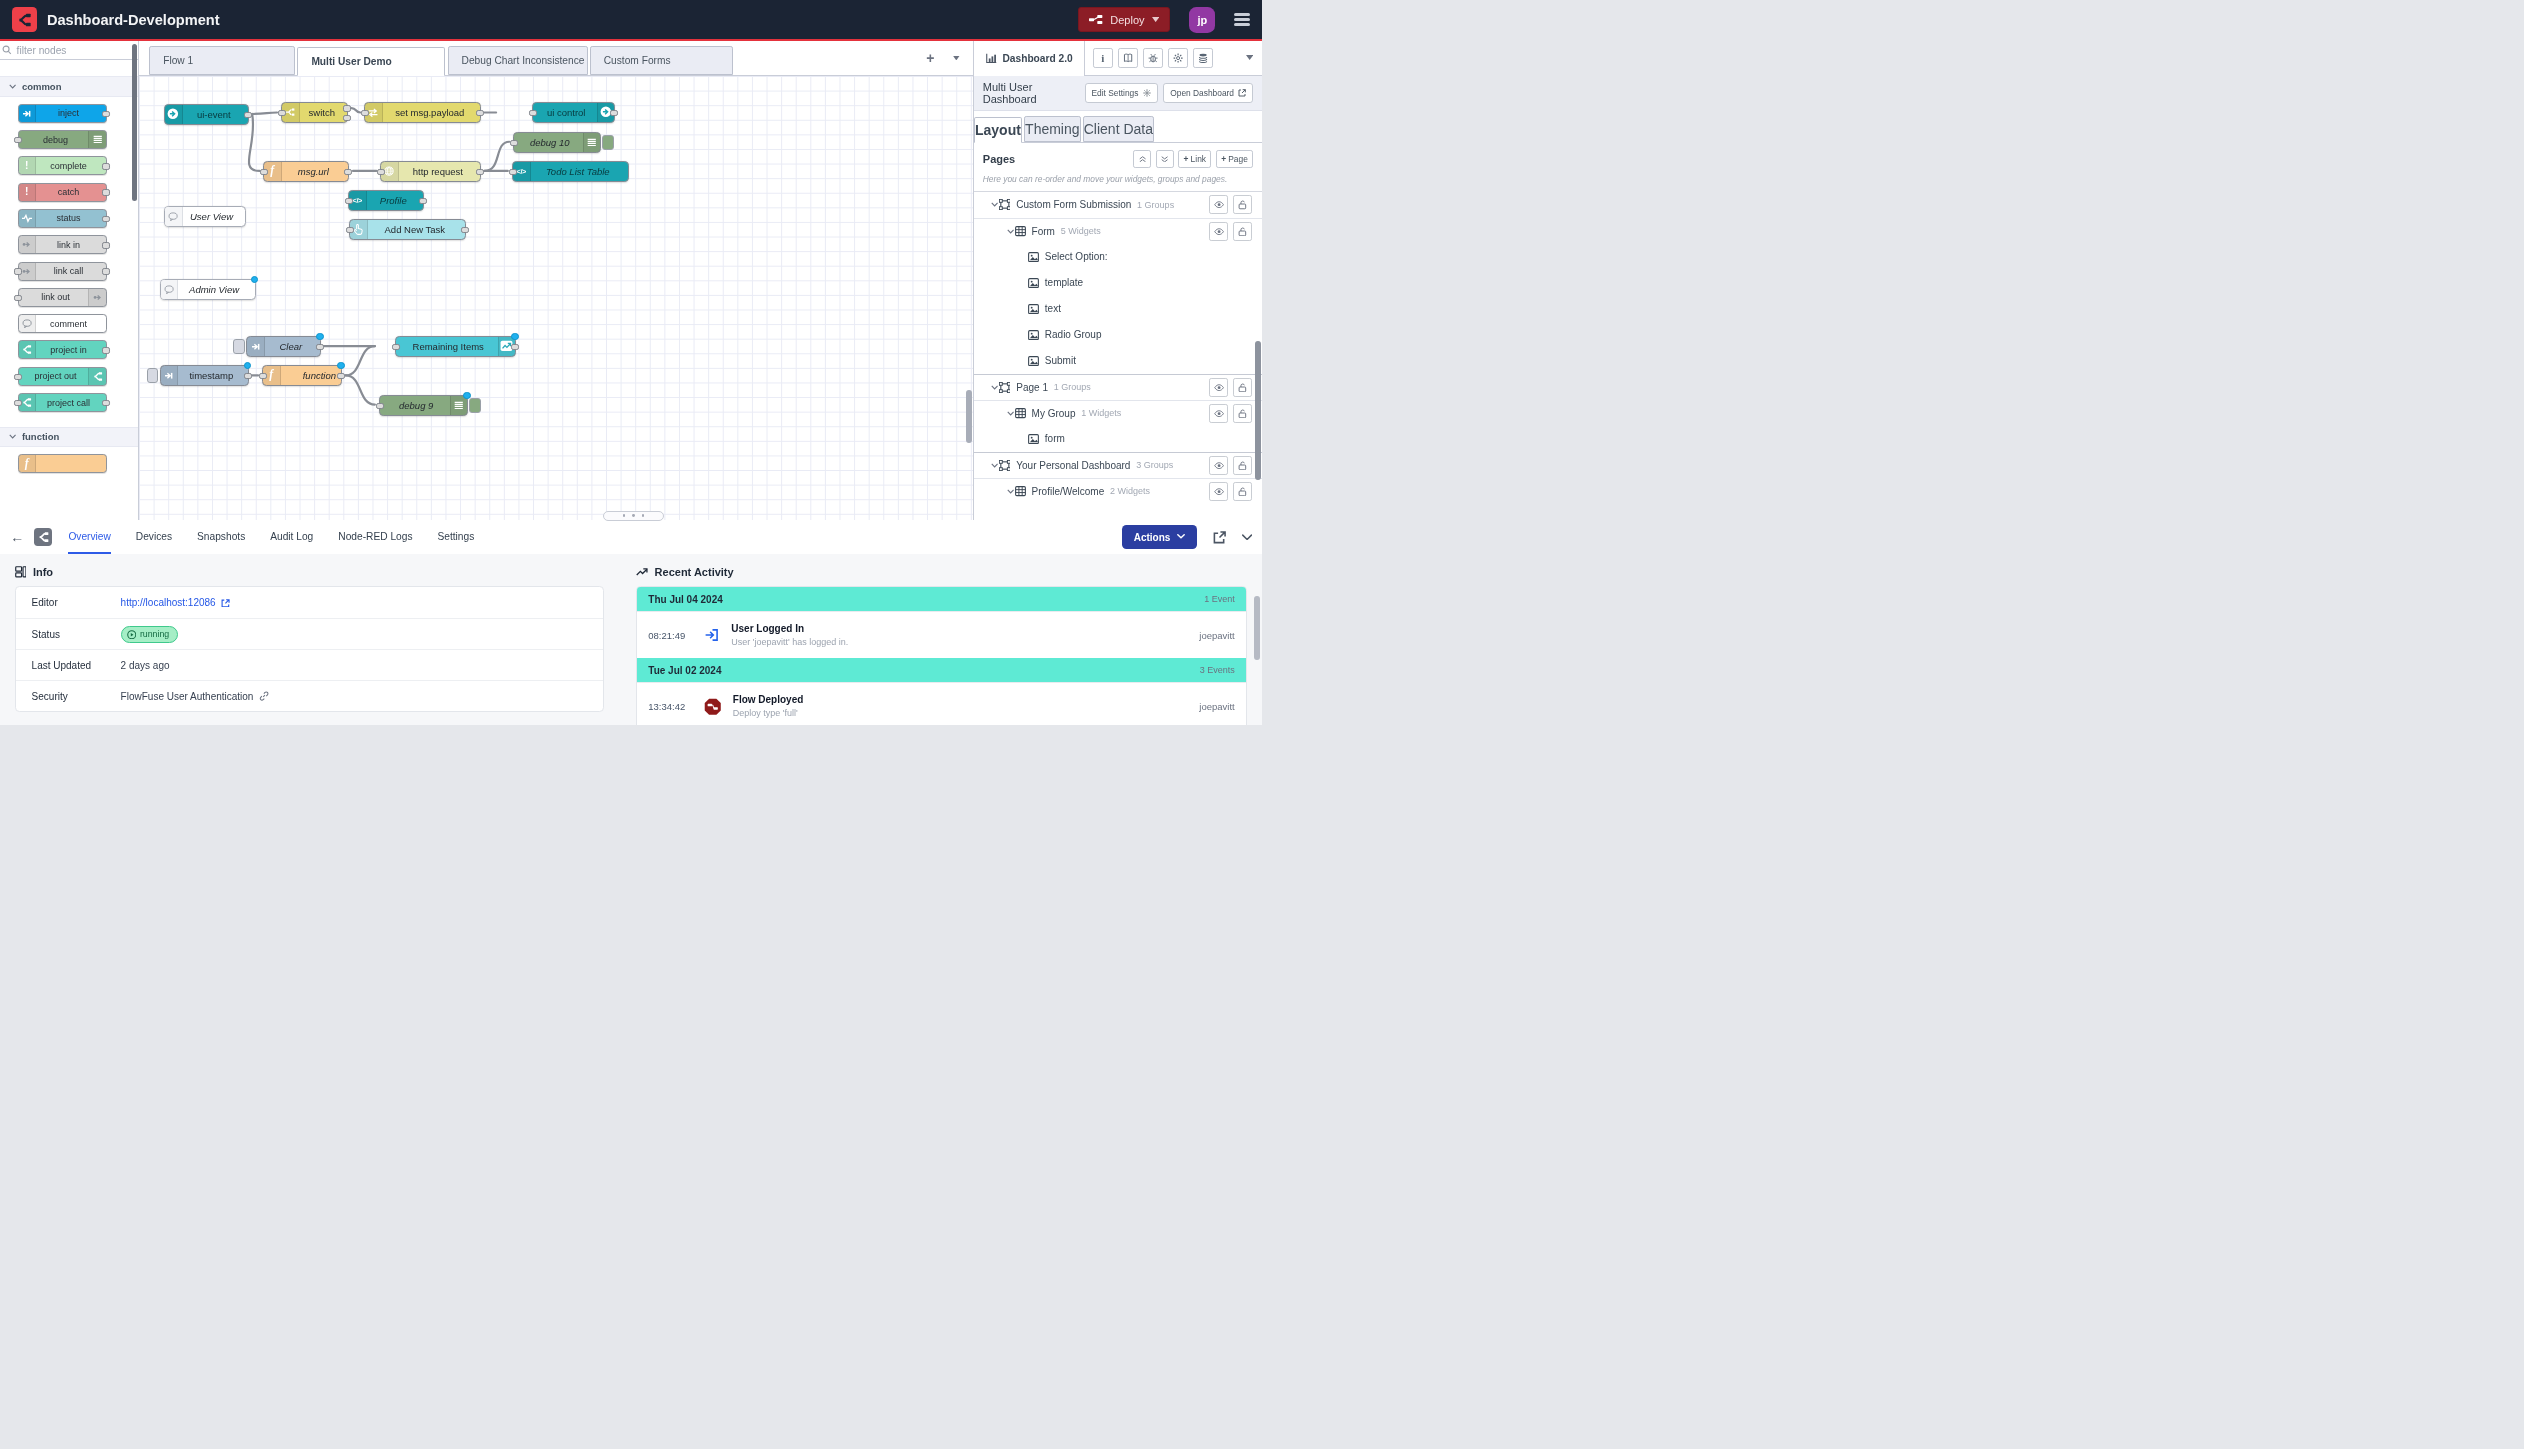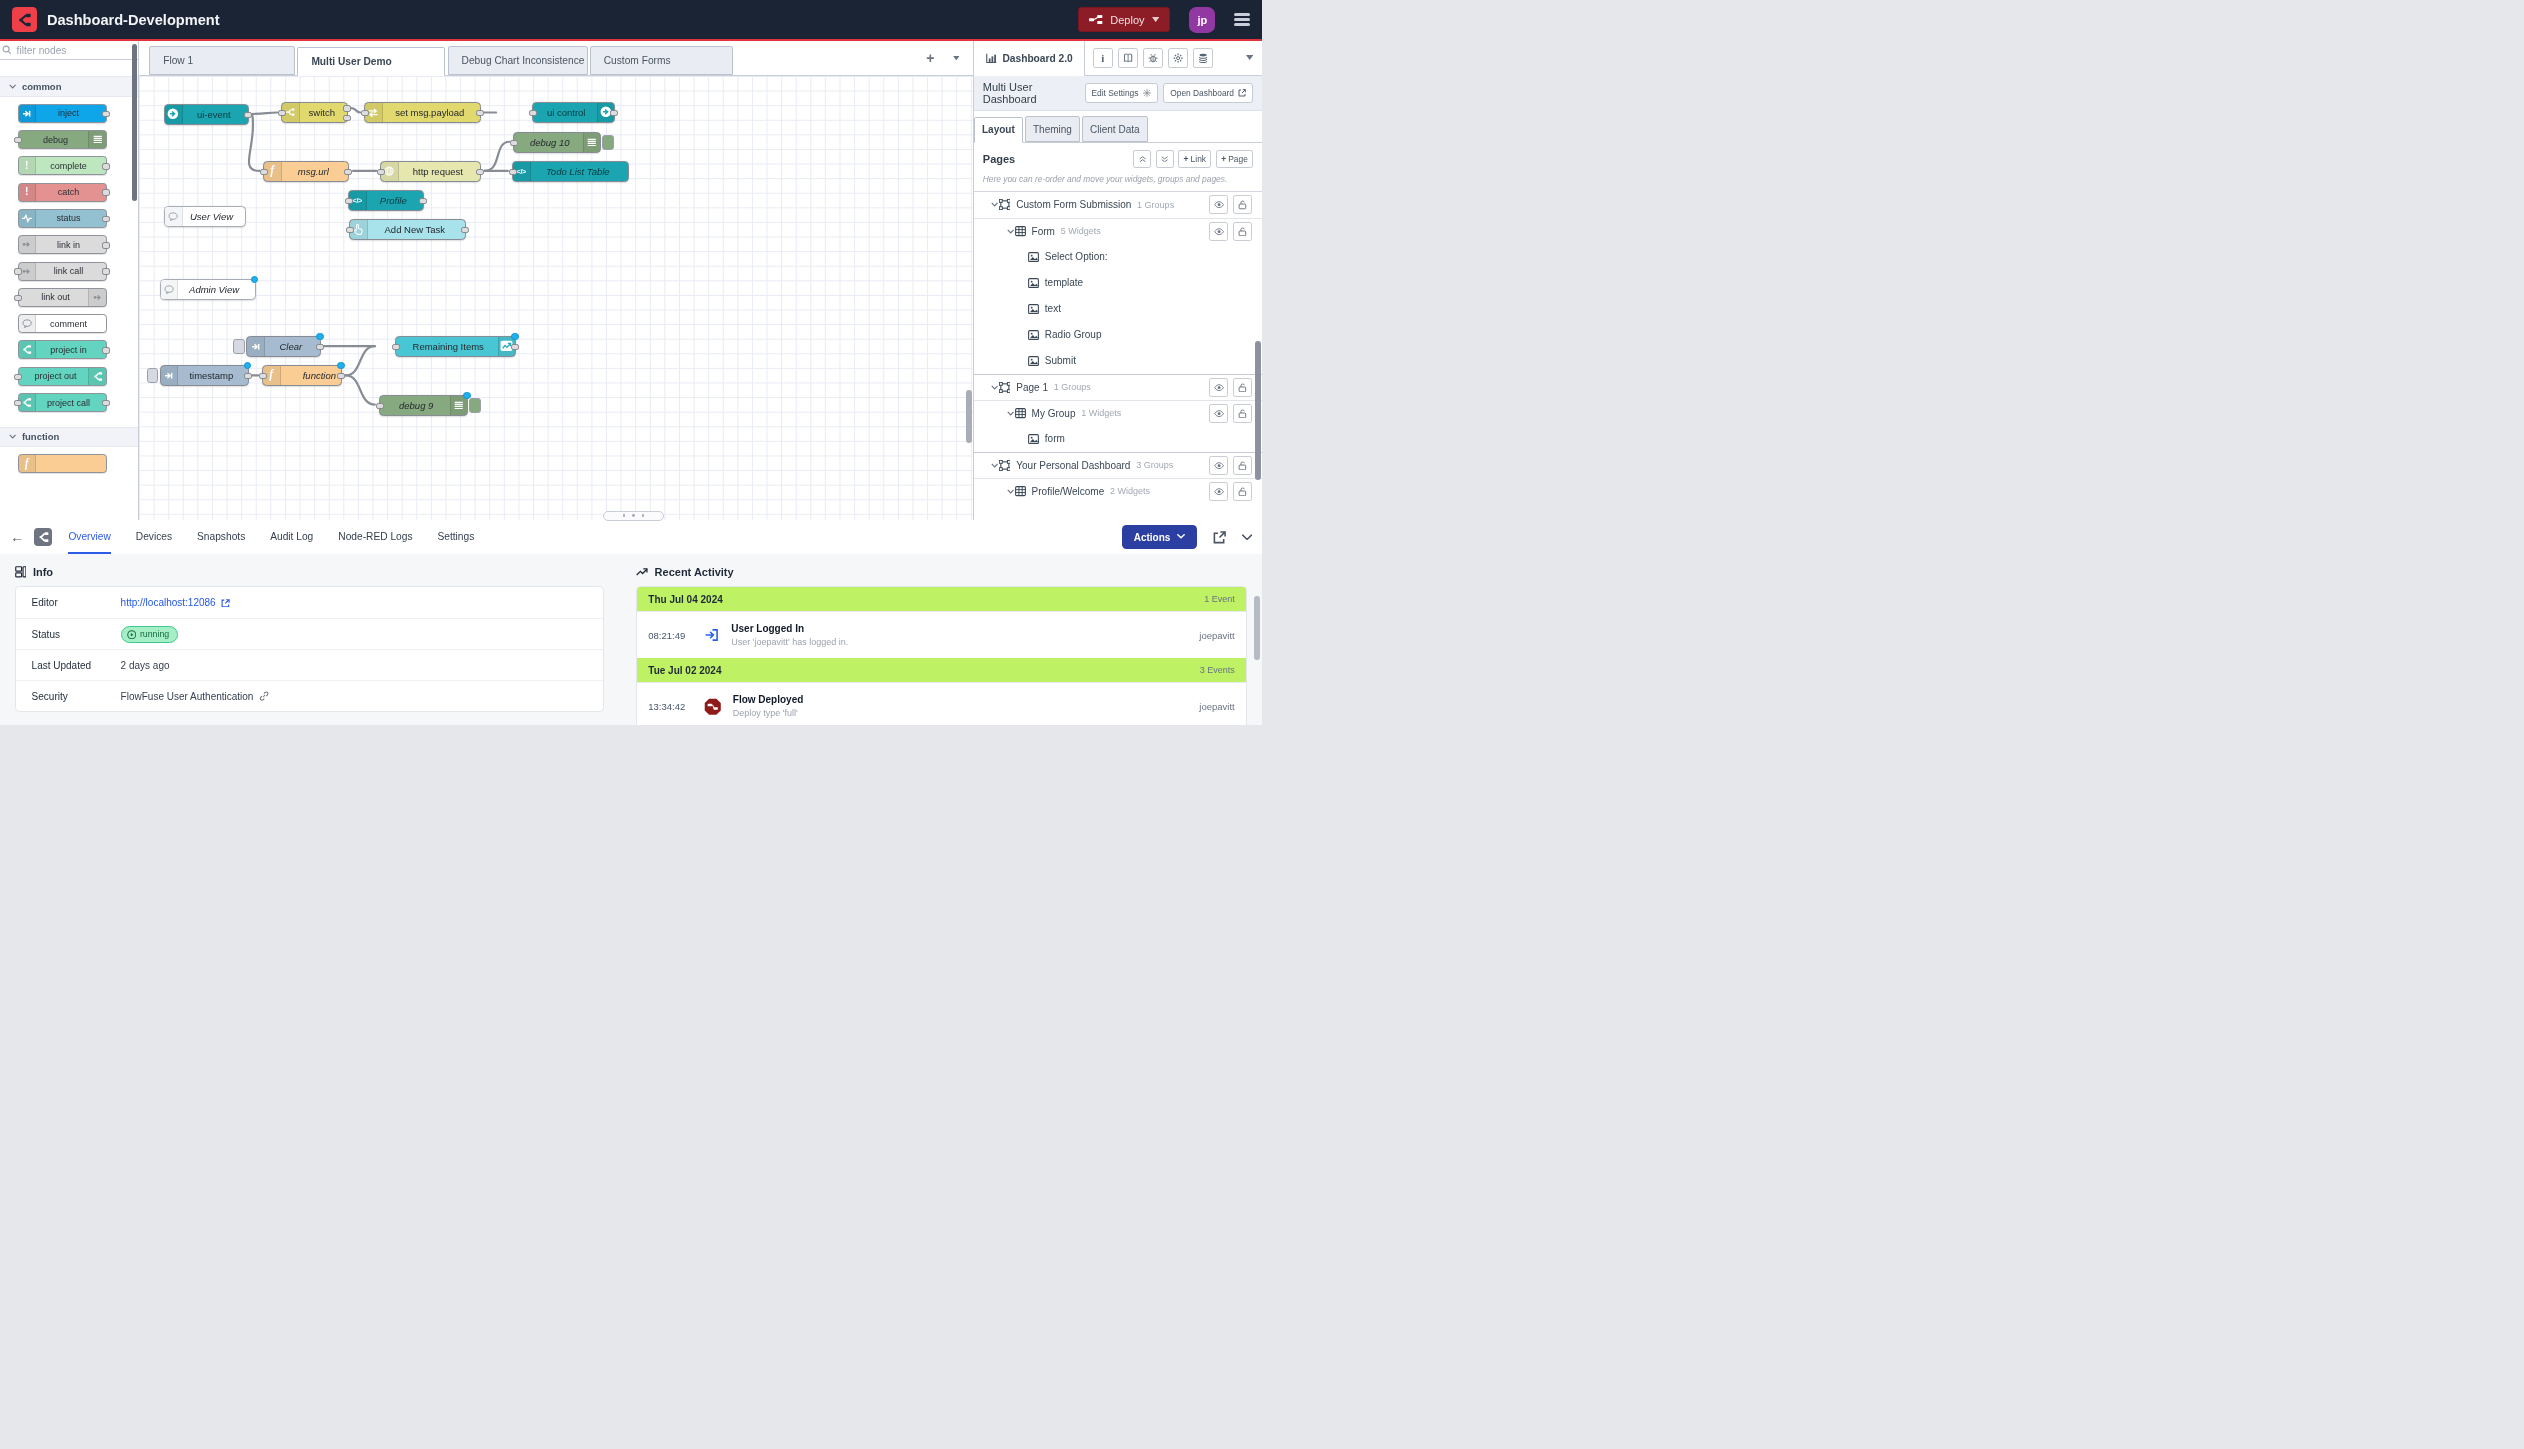--- a/index.html
+++ b/index.html
@@ -65,21 +65,21 @@
   .rb-tabs{height:35px;border-bottom:0.7px solid #C9CDD8;display:flex;align-items:center}
   .rb-tab{height:35px;display:flex;align-items:center;gap:5.8px;padding:0 11.7px;border-right:0.7px solid #C9CDD8;font-size:10.2px;font-weight:bold;color:#3B4754;background:#fff}
   .rb-iconbtns{display:flex;gap:5.1px;margin-left:7.3px}
   .sqbtn{width:20px;height:20px;border:0.7px solid #C5CAD3;border-radius:2.2px;background:#fff;display:flex;align-items:center;justify-content:center;color:#596573;cursor:pointer}
   .rb-caret{margin-left:auto;margin-right:8.8px;color:#6B7280;cursor:pointer}
   .rb-sub{height:35px;background:#EDEFF6;border-bottom:0.7px solid #DDE0EA;display:flex;align-items:center;padding:0 8.8px}
   .rb-sub .title{font-size:11px;color:#333E4A}
   .rb-sub .btns{margin-left:auto;display:flex;gap:5.8px}
   .mini-btn{display:flex;align-items:center;gap:4.4px;background:#fff;border:0.7px solid #C5CAD3;border-radius:2.9px;padding:3.7px 5.8px;font-size:8.4px;color:#4A5560;cursor:pointer;white-space:nowrap}
   .rb-tabrow{height:32px;border-bottom:0.7px solid #C9CDD8;display:flex;align-items:flex-end}
-  .stab{height:26px;margin-right:2.2px;border:0.7px solid #BCC1CE;border-radius:2.2px 2.2px 0 0;background:#EAECF4;color:#4A5560;font-size:10px;display:flex;align-items:center;padding:0 7px;cursor:pointer}
+  .stab{height:26px;margin-right:2.2px;border:0.7px solid #BCC1CE;border-radius:2.2px 2.2px 0 0;background:#EAECF4;color:#4A5560;font-size:14px;display:flex;align-items:center;padding:0 0;cursor:pointer}
   .stab.active{background:#fff;border-bottom-color:#fff;margin-bottom:-0.7px;font-weight:bold;color:#3B4754}
   .rb-pages{display:flex;align-items:center;padding:7.3px 8.8px 4.4px}
   .rb-pages .t{font-size:11px;font-weight:bold;color:#333E4A}
   .rb-pages .btns{margin-left:auto;display:flex;gap:4.4px}
   .pgbtn{height:17.5px;min-width:17.5px;padding:0 4.4px;border:0.7px solid #C5CAD3;border-radius:2.2px;background:#fff;display:flex;align-items:center;justify-content:center;font-size:8.4px;color:#4A5560;gap:2.2px;cursor:pointer}
   .rb-caption{padding:1.5px 8.8px 7.3px;font-size:8.4px;font-style:italic;color:#9AA0AA}
   .rb-tree{border-top:0.7px solid #D5D8E0}
   .trow{height:26px;display:flex;align-items:center;position:relative;cursor:pointer}
   .trow.page{border-top:0.7px solid #C6CAD4}
   .trow.group{border-top:0.7px solid #E2E5EC}
@@ -109,21 +109,21 @@
   .col-h{display:flex;align-items:center;gap:6.6px;font-size:11px;font-weight:bold;color:#1F2937}
   .card{margin-top:8.8px;background:#fff;border:0.7px solid #E3E6EB;border-radius:4.4px;overflow:hidden}
   .info-col{flex:0 0 589px}
   .act-col{flex:1;min-width:0}
   .irow{height:31px;display:flex;align-items:center;border-top:0.7px solid #EDEFF2}
   .irow:first-child{border-top:none}
   .irow .k{width:105px;padding-left:16px;font-size:10px;color:#1F2937;flex:0 0 auto}
   .irow .v{font-size:10px;color:#374151;display:flex;align-items:center;gap:5.1px}
   .linkv{color:#2457E6;cursor:pointer}
   .badge{display:inline-flex;align-items:center;gap:3.7px;background:#A5EEC6;border:0.7px solid #3FC98C;color:#156B43;border-radius:730px;padding:2.2px 7.3px 2.2px 5.1px;font-size:8.8px}
-  .drow{height:24px;background:#bef264;display:flex;align-items:center;padding:0 11.7px;font-size:10px;font-weight:bold;color:#1F2937}
+  .drow{height:24px;background:#5eead4;display:flex;align-items:center;padding:0 11.7px;font-size:10px;font-weight:bold;color:#1F2937}
   .drow .cnt{margin-left:auto;font-weight:normal;font-size:9px;color:#6B7280}
   .erow{padding:11px 11.7px;display:flex;align-items:center;gap:11px;border-top:0.7px solid #E9EBEF}
   .erow .time{width:45px;font-size:9.5px;color:#475569;flex:0 0 auto}
   .erow .tt{font-size:10px;font-weight:bold;color:#111827}
   .erow .dd{font-size:9px;color:#9CA3AF;margin-top:2.9px}
   .erow .usr{margin-left:auto;font-size:9.5px;color:#6B7280}
   .bp-scroll{position:absolute;right:2.2px;top:42px;width:5.8px;height:64px;background:#B6BAC4;border-radius:2.9px}
   svg{display:block}
 </style>
 </head>

